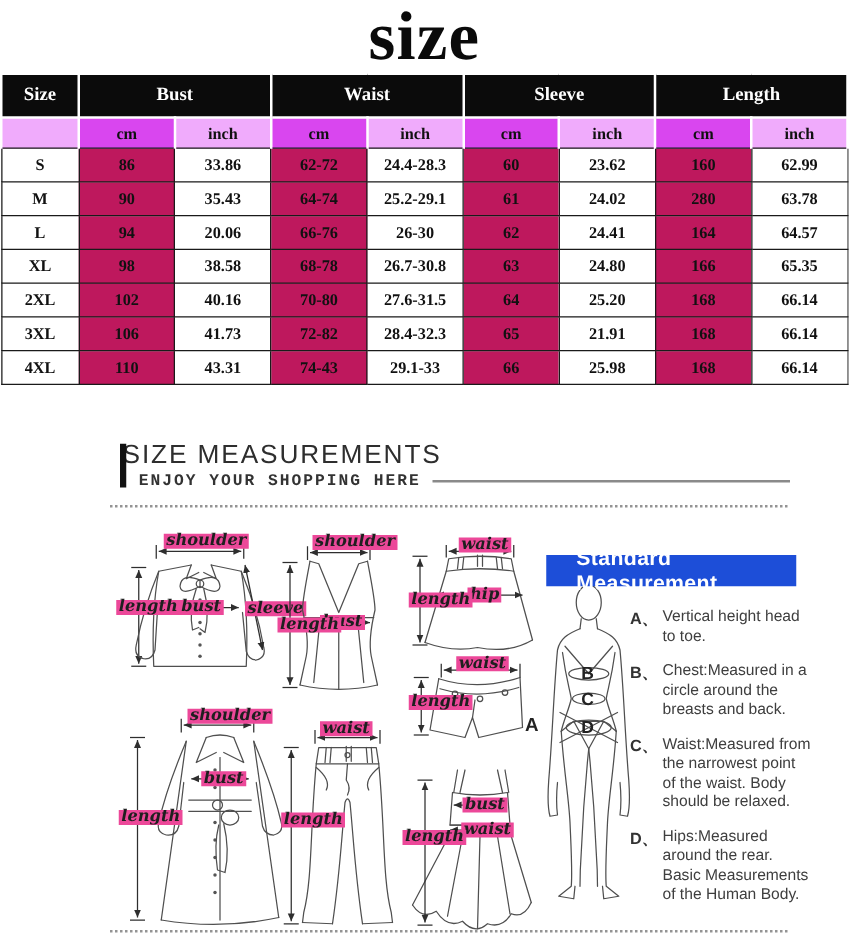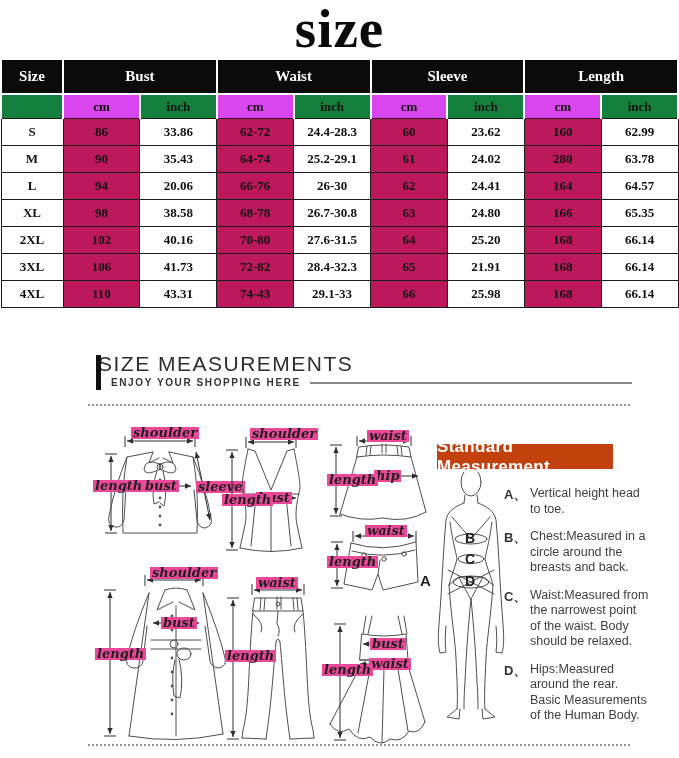--- a/index.html
+++ b/index.html
@@ -10,54 +10,54 @@
   .big-title { height:58px; text-align:center; font-size:55px; font-weight:bold;
                line-height:58px; color:#0a0a0a; letter-spacing:1px; }
 
   
   table.size-table { border-collapse:collapse; width:679px; table-layout:fixed; }
   .size-table col.c-size { width:62px; }
   .size-table th, .size-table td { text-align:center; vertical-align:middle; padding:0; }
   .size-table tr.grp th { background:#0b0b0b; color:#fff; font-size:15px; font-weight:bold;
                           height:33px; border:2px solid #fff; }
   .size-table tr.sub th { font-size:13px; font-weight:bold; color:#111; height:23px;
-                          border:2px solid #fff; border-bottom:1px solid #1a1a1a; background:#15803d; }
+                          border:2px solid #fff; border-bottom:1px solid #1a1a1a; background:#f0abfc; }
   .size-table tr.sub th.cm { background:#d946ef; }
   .size-table tbody td { font-size:13px; font-weight:bold; color:#111; height:26px;
                          border:1px solid #1a1a1a; background:#fff; }
   .size-table tbody td.cm { background:#be185d; }
 
   
   .sm-block { position:absolute; left:96px; top:352px; width:536px; }
   .sm-bar { position:absolute; left:0; top:3px; width:5px; height:35px; background:#111; }
   .sm-title { margin-left:2px; font-family:"Liberation Sans", sans-serif; font-size:21px;
               letter-spacing:1.5px; color:#2e2e2e; line-height:24px; }
   .sm-subrow { margin-left:15px; display:flex; align-items:center; gap:9px; margin-top:1px; }
-  .sm-sub { font-size:10px; font-weight:bold; letter-spacing:1.6px; color:#333;
-            font-family:Liberation Sans, sans-serif; white-space:nowrap; }
+  .sm-sub { font-size:13px; font-weight:bold; letter-spacing:1.6px; color:#333;
+            font-family:Liberation Mono, monospace; white-space:nowrap; }
   .sm-rule { flex:1; border-top:2px solid #8a8a8a; }
 
   .dots { position:absolute; left:88px; width:542px; border-top:2px dotted #949494; }
   .dots.top { top:404px; } .dots.bottom { top:744px; }
 
   
   .diag { position:absolute; }
   .diag svg { position:absolute; left:0; top:0; overflow:visible; }
   .lab { position:absolute; font-family:"DejaVu Serif", serif; font-style:italic; font-weight:bold;
          font-size:13px; line-height:12px; color:#1f1f1f; background:#ec4899; padding:0 2px;
          white-space:nowrap; }
   .art { stroke:#4f4f4f; fill:none; stroke-width:1; stroke-linecap:round; stroke-linejoin:round; }
   .arr { stroke:#2e2e2e; fill:none; stroke-width:1; marker-start:url(#ah); marker-end:url(#ah); }
   .tick { stroke:#2e2e2e; stroke-width:1; }
   .btn { fill:#555; stroke:none; }
 
   
-  .std-box { position:absolute; left:437px; top:444px; width:176px; height:25px; background:#c2410c;
+  .std-box { position:absolute; left:437px; top:444px; width:176px; height:25px; background:#1d4ed8;
              color:#fff; font-family:"Liberation Sans", sans-serif; font-weight:bold; font-size:17px;
-             display:flex; align-items:center; justify-content:center; letter-spacing:0.3px; }
+             display:flex; align-items:center; justify-content:center; letter-spacing:0.3px;padding-left:24px; }
   .std-list { position:absolute; left:504px; top:486px; width:152px;
               font-family:"Liberation Sans", sans-serif; color:#3e3e3e; }
   .std-item { display:flex; margin-bottom:12px; }
   .std-key { width:26px; flex:none; font-size:13px; font-weight:bold; color:#333; }
   .std-text { font-size:12.5px; line-height:1.24; width:120px; }
   .fig-letter { position:absolute; font-family:"Liberation Sans", sans-serif; font-weight:bold;
                 font-size:14px; color:#222; line-height:14px; }
   .fig-letter.a { font-size:15px; }
 </style>
 </head>

